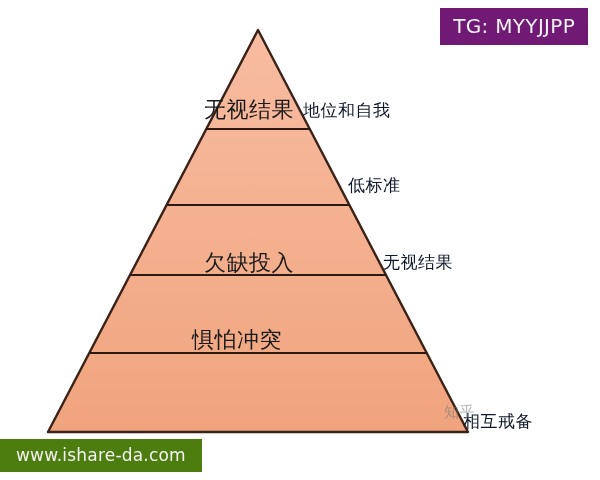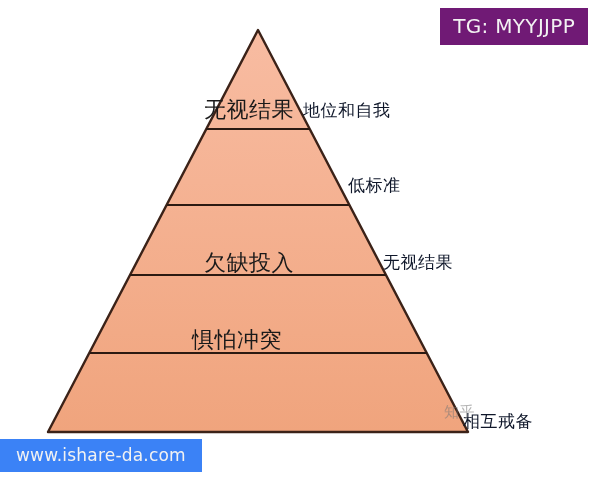--- a/index.html
+++ b/index.html
@@ -63,21 +63,21 @@
     font-size: 20px;
     letter-spacing: 0.3px;
     padding: 6px 13px 7px 13px;
     white-space: nowrap;
     font-family: "DejaVu Sans", "Liberation Sans", sans-serif;
   }
   #site-watermark {
     position: absolute;
     left: 0;
     bottom: 8px;
-    background: #3b82f6;
+    background: #4d7c0f;
     color: #f2f2f2;
     font-size: 17px;
     letter-spacing: 0.2px;
     padding: 6px 16px 7px 16px;
     white-space: nowrap;
     font-family: "DejaVu Sans", "Liberation Sans", sans-serif;
   }
   #zhihu-watermark {
     position: absolute;
     left: 444px;

